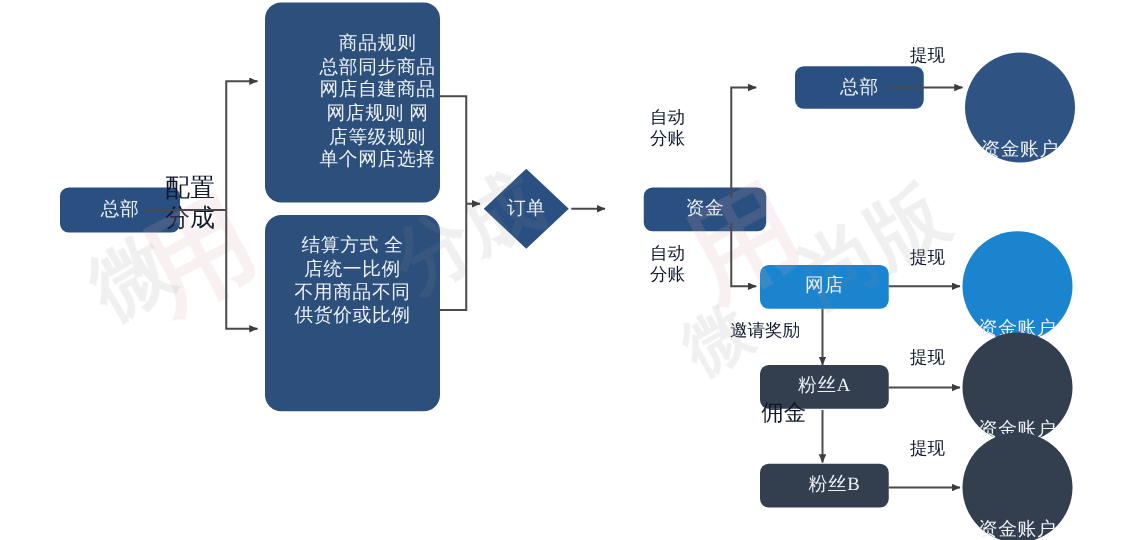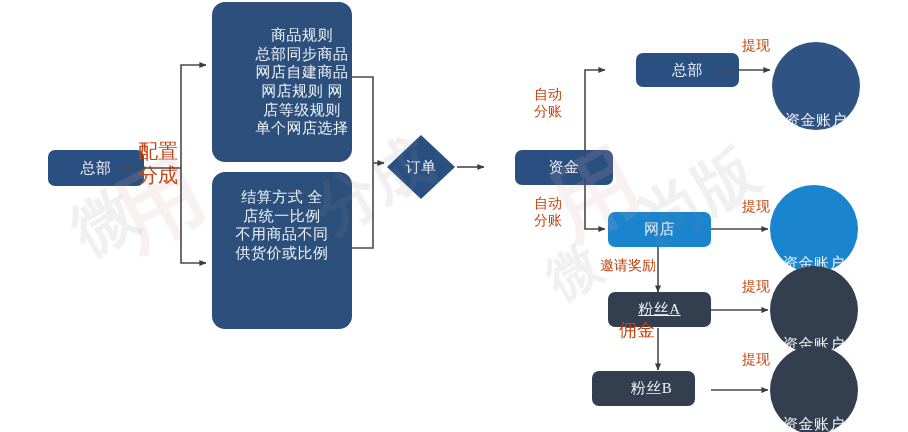--- a/index.html
+++ b/index.html
@@ -55,22 +55,22 @@
   .fill-navy   { background: #2a5082; margin-left: 28px; }
   .fill-navy2  { background: #2c4f7c; }
   .fill-blue   { background: #1a84ce; text-align: center; }
   .fill-slate  { background: #333f4f; }
   .fill-circ-navy  { background: #2f5383; }
   .fill-circ-blue  { background: #1a84ce; }
   .fill-circ-slate { background: #333f4f; }
 
   .edge-label {
     position: absolute;
-    color: #c2410c;
-    text-align: right;
+    color: #0f172a;
+    text-align: center;
     line-height: 1.18;
     white-space: pre-line;
     user-select: none;
   }
   .wm-text {
     font-family: "Liberation Serif", "DejaVu Serif", serif;
     font-weight: 700;
   }
 </style>
 </head>
@@ -167,25 +167,25 @@
     </div>
 
     <div class="node node-rect fill-navy" style="left:608px; top:53px; width:103px; height:34px; font-size:15px; pointer-events:auto;">
       <span>总部</span>
     </div>
 
     <div class="node node-rect fill-blue" style="left:608px; top:212px; width:103px; height:35px; font-size:15px; pointer-events:auto;">
       <span>网店</span>
     </div>
 
-    <div class="node node-rect fill-slate" style="left:608px; top:292px; width:103px; height:35px; font-size:15px; pointer-events:auto;text-decoration:underline;">
+    <div class="node node-rect fill-slate" style="left:608px; top:292px; width:103px; height:35px; font-size:15px; pointer-events:auto;">
       <span>粉丝A</span>
     </div>
 
-    <div class="node node-rect fill-slate" style="left:592px; top:371px; width:103px; height:35px; font-size:15px; pointer-events:auto;padding-left:16px;">
+    <div class="node node-rect fill-slate" style="left:608px; top:371px; width:103px; height:35px; font-size:15px; pointer-events:auto;padding-left:16px;">
       <span>粉丝B</span>
     </div>
 
     <div class="node node-circle fill-circ-navy" style="left:772px; top:42px; width:88px; height:88px; font-size:15px; pointer-events:auto;">
       <span>资金账户</span>
     </div>
 
     <div class="node node-circle fill-circ-blue" style="left:770px; top:185px; width:88px; height:88px; font-size:15px; pointer-events:auto;">
       <span>资金账户</span>
     </div>

